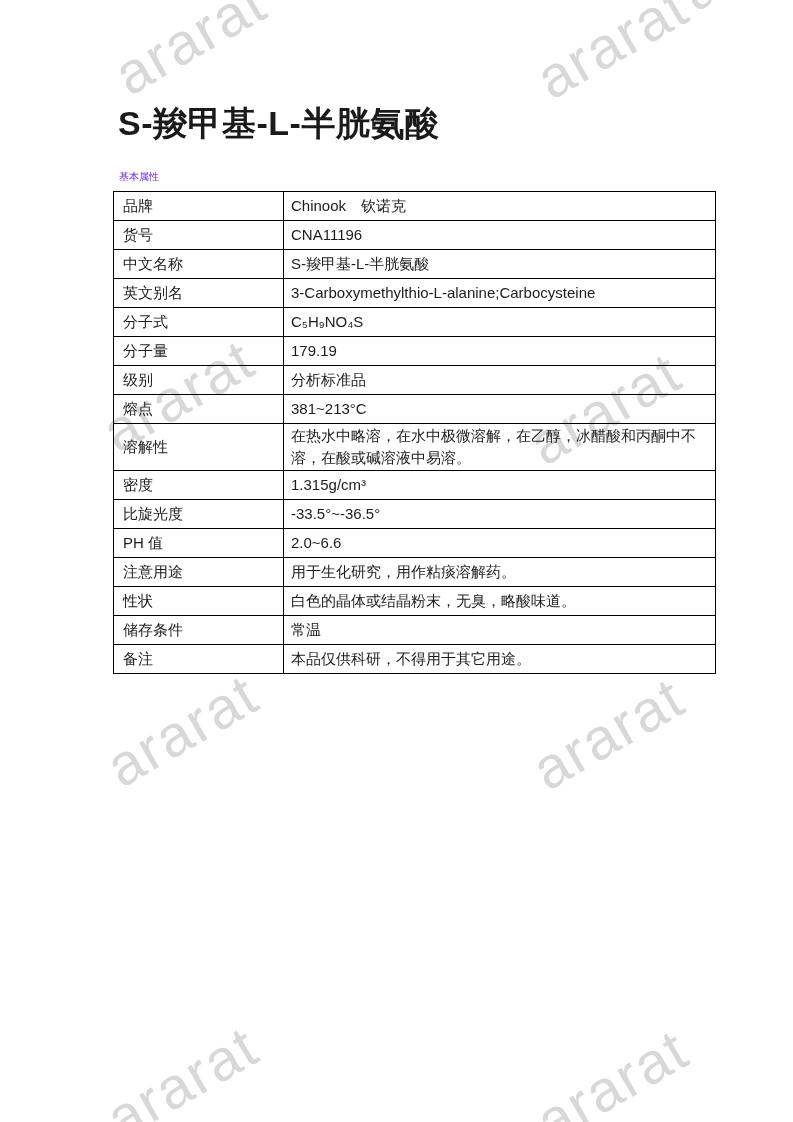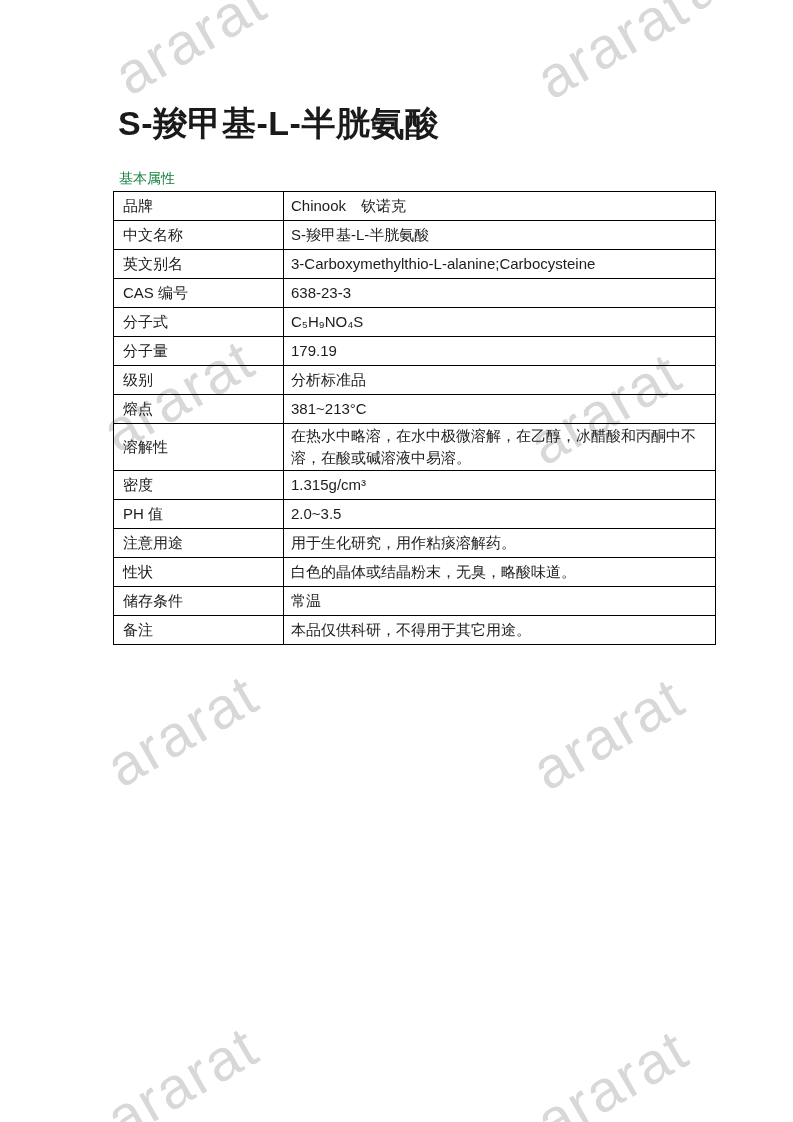--- a/index.html
+++ b/index.html
@@ -44,23 +44,23 @@
     margin: 0;
     font-size: 34px;
     font-weight: 600;
     color: #1a1a1a;
     letter-spacing: 0.5px;
   }
   .section-label {
     position: absolute;
     left: 119px;
     top: 170px;
-    font-size: 14px;
+    font-size: 10px;
     font-weight: 500;
-    color: #15803d;
+    color: #6d28d9;
   }
   table.props {
     position: absolute;
     left: 113px;
     top: 191px;
     width: 568px;
     border-collapse: collapse;
     table-layout: fixed;
     background: transparent;
   }
@@ -101,37 +101,37 @@
     <h1 class="doc-title">S-羧甲基-L-半胱氨酸</h1>
     <div class="section-label">基本属性</div>
 
     <table class="props">
       <tbody>
     <tr>
       <td class="label-cell">品牌</td>
       <td class="value-cell">Chinook　钦诺克</td>
     </tr>
 
+    <tr>
+      <td class="label-cell">货号</td>
+      <td class="value-cell">CNA11196</td>
+    </tr>
 
     <tr>
       <td class="label-cell">中文名称</td>
       <td class="value-cell">S-羧甲基-L-半胱氨酸</td>
     </tr>
 
 
 
     <tr>
       <td class="label-cell">英文别名</td>
       <td class="value-cell">3-Carboxymethylthio-L-alanine;Carbocysteine</td>
     </tr>
 
-    <tr>
-      <td class="label-cell">CAS 编号</td>
-      <td class="value-cell">638-23-3</td>
-    </tr>
 
     <tr>
       <td class="label-cell">分子式</td>
       <td class="value-cell">C₅H₉NO₄S</td>
     </tr>
 
     <tr>
       <td class="label-cell">分子量</td>
       <td class="value-cell">179.19</td>
     </tr>
@@ -150,24 +150,28 @@
     <tr>
       <td class="label-cell">溶解性</td>
       <td class="value-cell">在热水中略溶，在水中极微溶解，在乙醇，冰醋酸和丙酮中不溶，在酸或碱溶液中易溶。</td>
     </tr>
 
     <tr>
       <td class="label-cell">密度</td>
       <td class="value-cell">1.315g/cm³</td>
     </tr>
 
+    <tr>
+      <td class="label-cell">比旋光度</td>
+      <td class="value-cell">-33.5°~-36.5°</td>
+    </tr>
 
     <tr>
       <td class="label-cell">PH 值</td>
-      <td class="value-cell">2.0~3.5</td>
+      <td class="value-cell">2.0~6.6</td>
     </tr>
 
     <tr>
       <td class="label-cell">注意用途</td>
       <td class="value-cell">用于生化研究，用作粘痰溶解药。</td>
     </tr>
 
     <tr>
       <td class="label-cell">性状</td>
       <td class="value-cell">白色的晶体或结晶粉末，无臭，略酸味道。</td>

